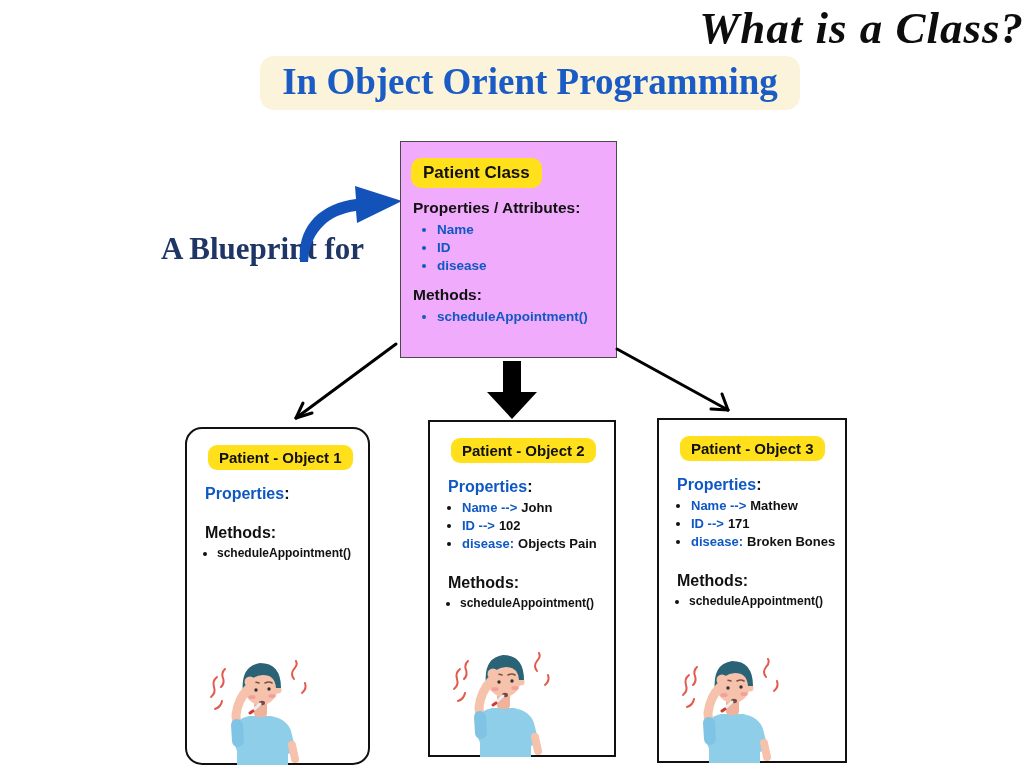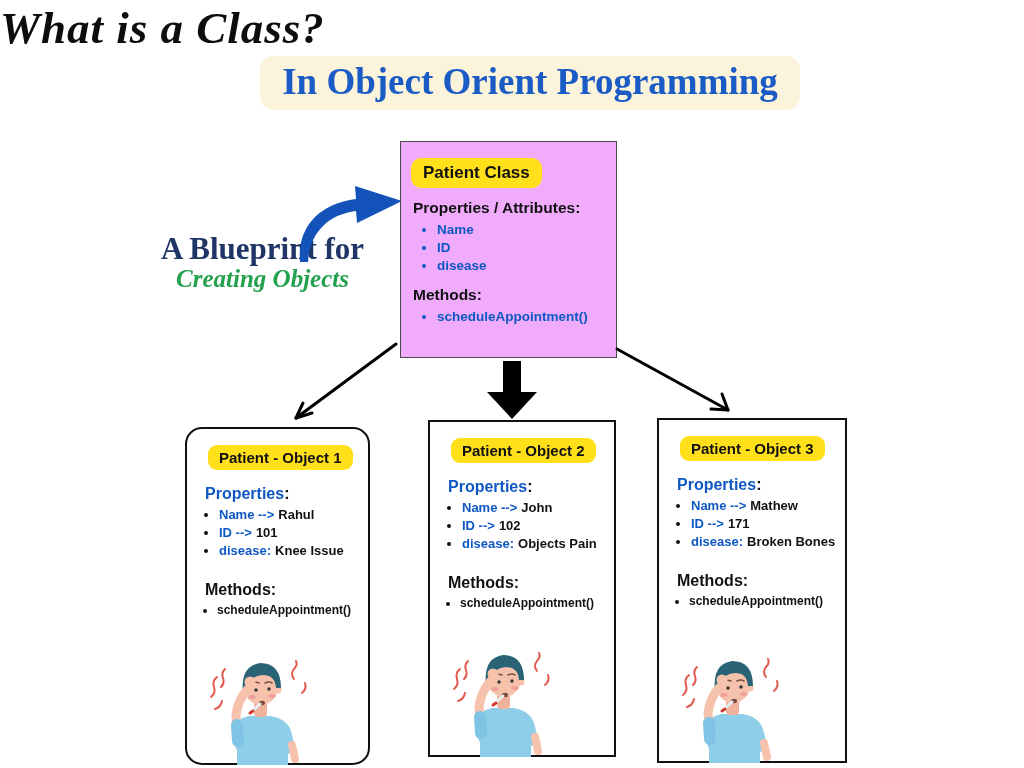--- a/index.html
+++ b/index.html
@@ -2,21 +2,21 @@
 <html><head>
 <meta charset="utf-8">
 <style>
   html,body{margin:0;padding:0;background:#ffffff;}
   #canvas{
     position:relative;width:1024px;height:768px;background:#ffffff;
     font-family:"Liberation Sans",sans-serif;overflow:hidden;
   }
   
   .title{
-    position:absolute;top:2px;left:0;right:0;text-align:left;
+    position:absolute;top:2px;left:0;right:0;text-align:right;
     font-family:"Liberation Serif",serif;font-style:italic;font-weight:bold;
     font-size:45px;color:#0d0d0d;letter-spacing:1px;
   }
   .subtitle-wrap{position:absolute;top:56px;left:0;right:0;text-align:center;}
   .subtitle{
     display:inline-block;background:#fbf3da;border-radius:14px;
     padding:4px 22px 7px 22px;
     font-family:"Liberation Serif",serif;font-weight:bold;font-size:37px;
     color:#1a5bc5;
     margin-left:36px;
@@ -68,21 +68,20 @@
 
 <div id="canvas">
 
   <div class="title">What is a Class?</div>
   <div class="subtitle-wrap">
     <span class="subtitle">In Object Orient Programming</span>
   </div>
 
   <div class="blueprint">
     <div class="l1">A Blueprint for</div>
-    <div class="l2">Creating Objects</div>
   </div>
 
   <svg class="curved-arrow" viewBox="0 0 112 92" aria-hidden="true">
     <path d="M 8 90 C 5 56 26 32 64 27 L 63 14 L 110 29 L 65 51 L 64 39 C 34 43 18 62 16 90 Z" fill="#1352b8"></path>
   </svg>
 
   <div class="class-box">
     <span class="pill">Patient Class</span>
     <div class="heading">Properties / Attributes:</div>
     <ul>
@@ -111,25 +110,20 @@
       <path d="M 728 410 L 711 409"></path>
       <path d="M 728 410 L 722 394"></path>
     </g>
   </svg>
 
   <div class="obj-box" id="obj-1">
     <span class="pill">Patient - Object 1</span>
     <div class="heading">
       <span class="hl">Properties</span><span class="colon">:</span>
     </div>
-    <ul class="props">
-      <li><span class="key">Name --&gt;</span><span class="val">Rahul</span></li>
-      <li><span class="key">ID --&gt;</span><span class="val">101</span></li>
-      <li><span class="key">disease:</span><span class="val">Knee Issue</span></li>
-    </ul>
     <div class="methods-heading">Methods:</div>
     <ul class="methods">
       <li>scheduleAppointment()</li>
     </ul>
     <svg class="illustration" viewBox="0 0 120 112" aria-hidden="true">
       <g stroke="#e25a4e" stroke-width="2" fill="none" stroke-linecap="round">
         <path d="M 14 44 q 5 -4 3 -10 q -2 -6 3 -10"></path>
         <path d="M 24 34 q 4 -4 2 -9 q -2 -5 2 -9"></path>
         <path d="M 18 56 q 6 -2 7 -8"></path>
         <path d="M 97 26 q -4 -5 0 -10 q 4 -4 2 -8"></path>

